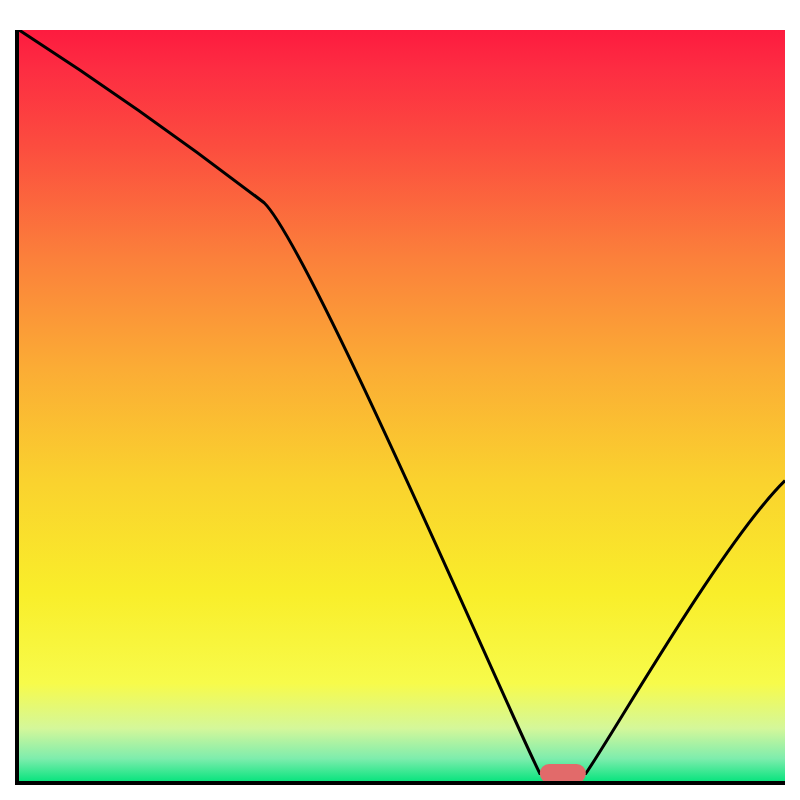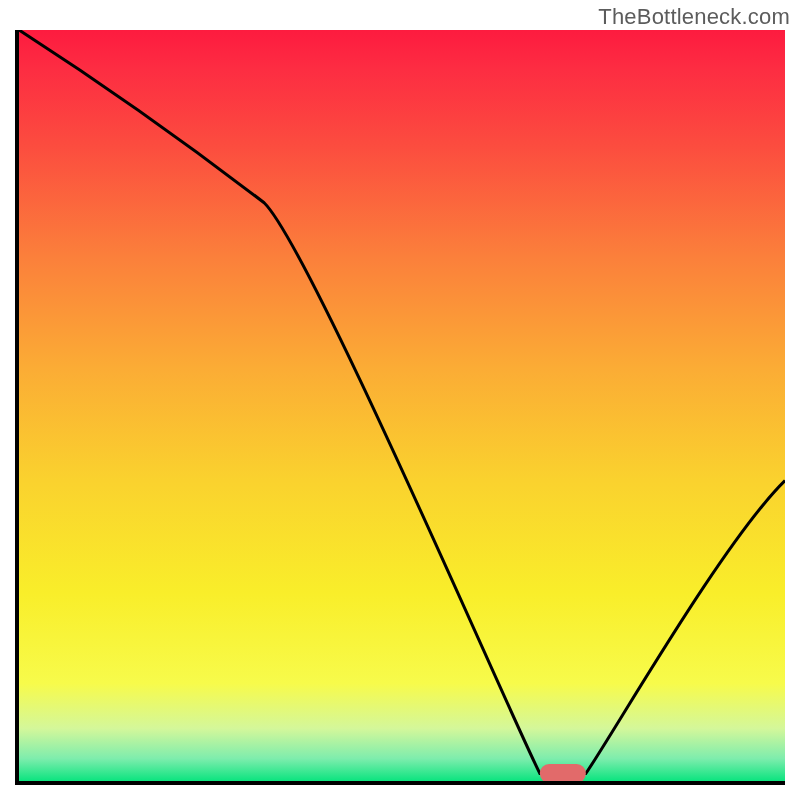--- a/index.html
+++ b/index.html
@@ -39,21 +39,20 @@
     left: 0;
     top: 0;
     width: 100%;
     height: 100%;
   }
 </style>
 </head>
 <body>
 
 <div class="container">
-  <div class="watermark">TheBottleneck.com</div>
 
   <div class="plot-area">
     <svg class="chart-svg" viewBox="0 0 100 100" preserveAspectRatio="none">
       <defs>
         <linearGradient id="bg-grad" x1="0" y1="0" x2="0" y2="1">
             <stop offset="0%" stop-color="#fd1b3f"></stop>
             <stop offset="5%" stop-color="#fd2c42"></stop>
             <stop offset="15%" stop-color="#fc4b3f"></stop>
             <stop offset="30%" stop-color="#fb7f3b"></stop>
             <stop offset="45%" stop-color="#fbac35"></stop>

